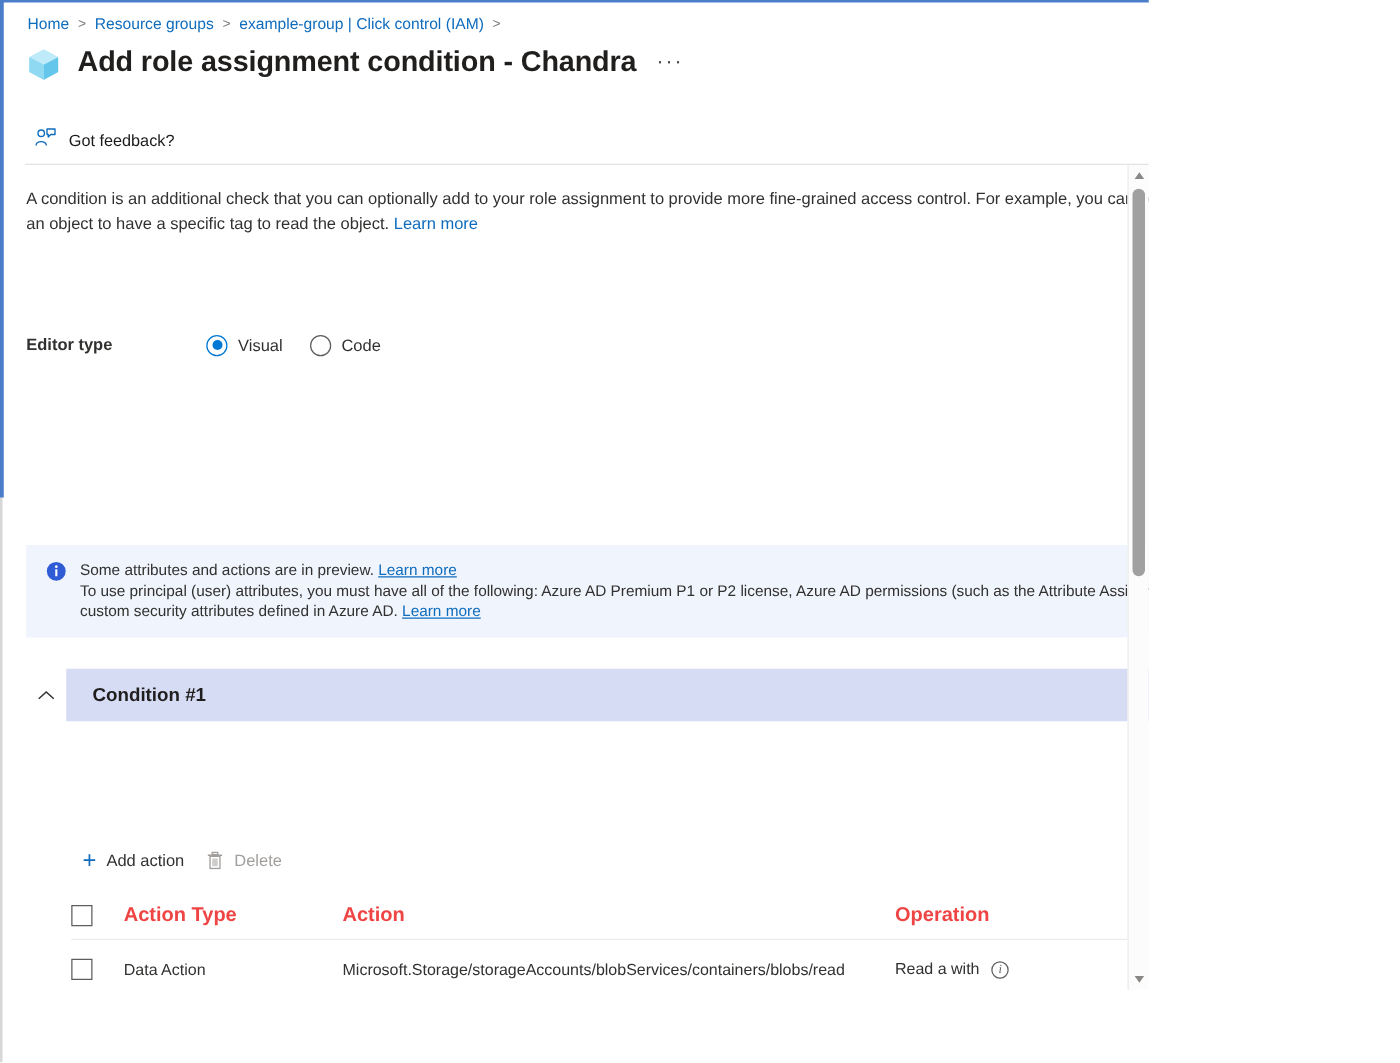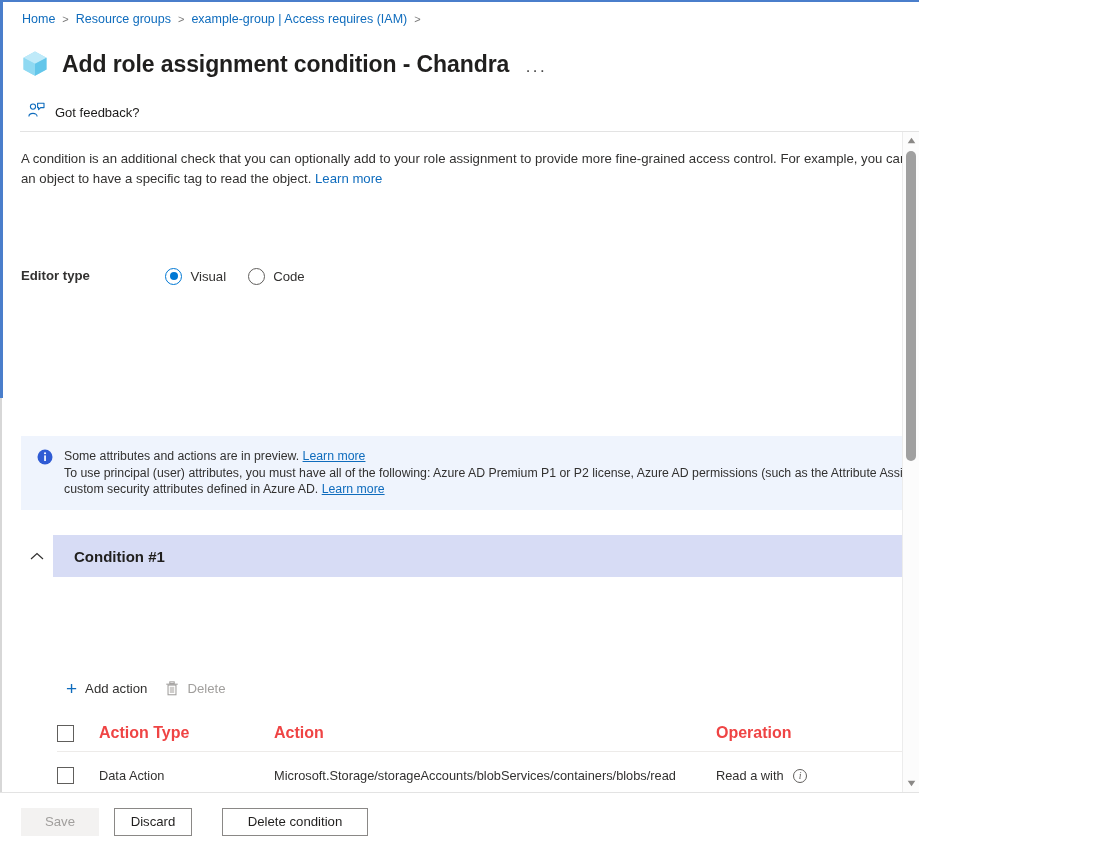--- a/index.html
+++ b/index.html
@@ -50,21 +50,21 @@
   .crumb-sep {
     color: #7a7a7a;
     margin: 0 7px;
     font-size: 11px;
     line-height: 1;
   }
 
   
   .title-row {
     position: absolute; top: 36px; left: 20px;
-    display: flex; align-items: flex-end;
+    display: flex; align-items: flex-start;
     height: 42px;
   }
   .cube-icon { width: 30px; height: 30px; margin-right: 12px; flex: none; }
   .page-title {
     font-size: 23px;
     font-weight: 600;
     color: #201f1e;
     letter-spacing: -0.1px;
     white-space: nowrap;
   }
@@ -391,21 +391,21 @@
 
   <div class="top-rule"></div>
   <div class="left-rule"></div>
   <div class="left-rule-blue"></div>
 
   <div class="breadcrumb">
     <span class="crumb">Home</span>
     <span class="crumb-sep">&gt;</span>
     <span class="crumb">Resource groups</span>
     <span class="crumb-sep">&gt;</span>
-    <span class="crumb">example-group | Access requires (IAM)</span>
+    <span class="crumb">example-group | Click control (IAM)</span>
     <span class="crumb-sep">&gt;</span>
   </div>
 
   <div class="title-row">
     <span class="cube-icon">
       <svg width="30" height="30" viewBox="0 0 30 30">
         <polygon points="15,3.5 26.5,9.8 26.5,21.5 15,27.8 3.5,21.5 3.5,9.8" fill="#9de0f5"></polygon>
         <polygon points="15,3.5 26.5,9.8 15,15.8 3.5,9.8" fill="#bfeaf9"></polygon>
         <polygon points="15,15.8 26.5,9.8 26.5,21.5 15,27.8" fill="#63c6ea"></polygon>
         <polygon points="15,15.8 15,27.8 3.5,21.5 3.5,9.8" fill="#8fd9f2"></polygon>
@@ -558,19 +558,14 @@
         </svg>
     </span>
     <div class="vs-thumb"></div>
     <span class="vs-arrow down">
       <svg width="9" height="7" viewBox="0 0 9 7">
           <polygon points="4.5,6.2 8.3,0.8 0.7,0.8" fill="#8a8886"></polygon>
         </svg>
     </span>
   </div>
 
-  <div class="footer">
-    <button class="btn primary-disabled">Save</button>
-    <button class="btn">Discard</button>
-    <button class="btn wide">Delete condition</button>
-  </div>
 
 </div>
 
 </body></html>

